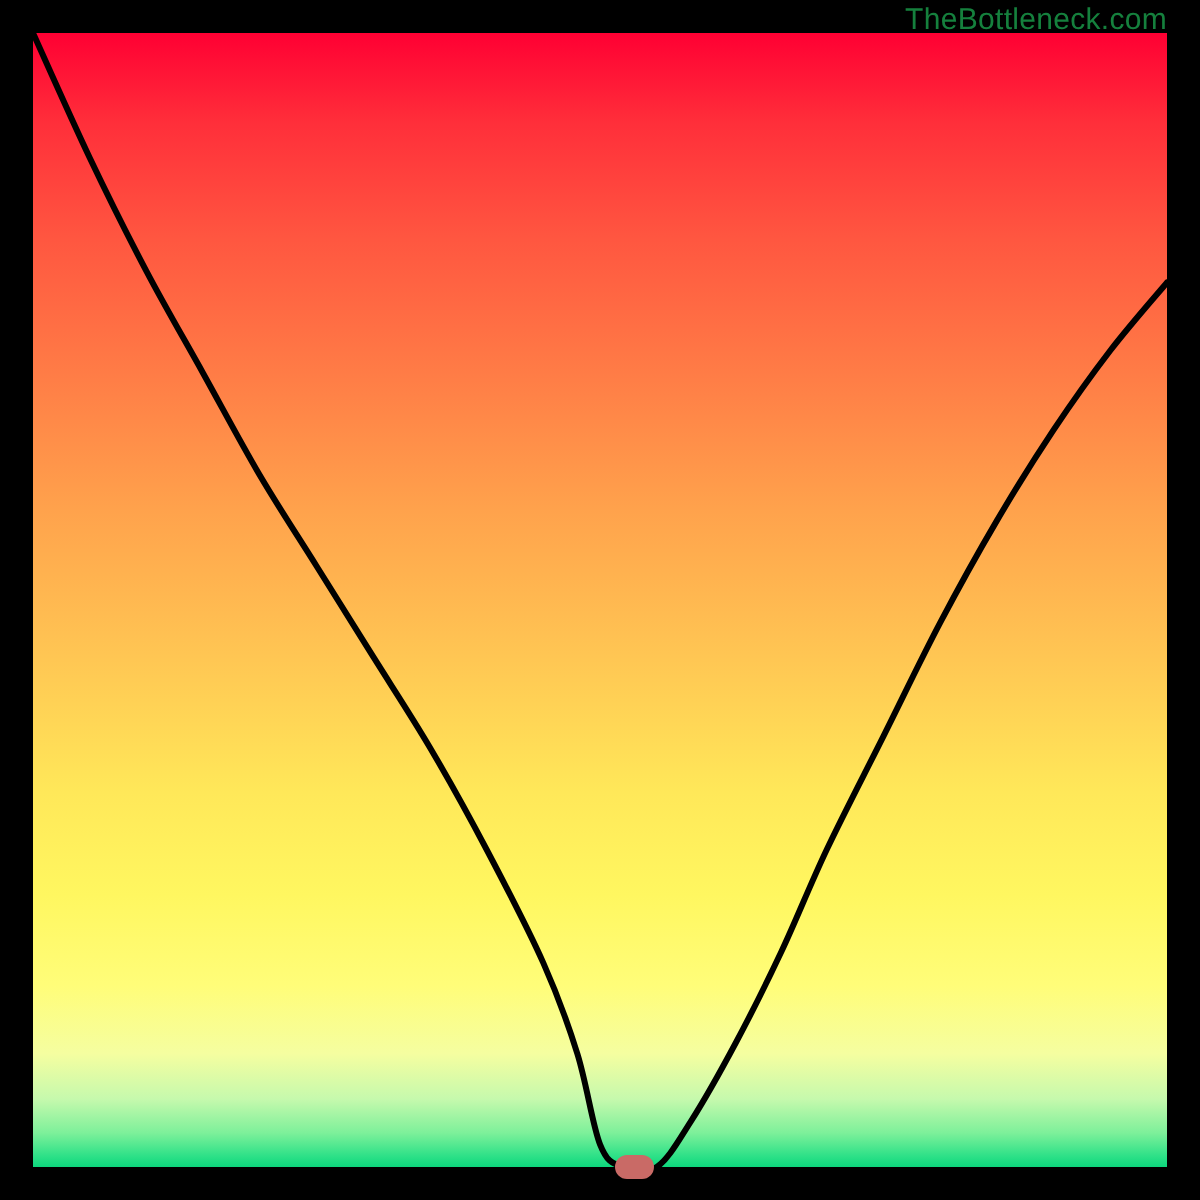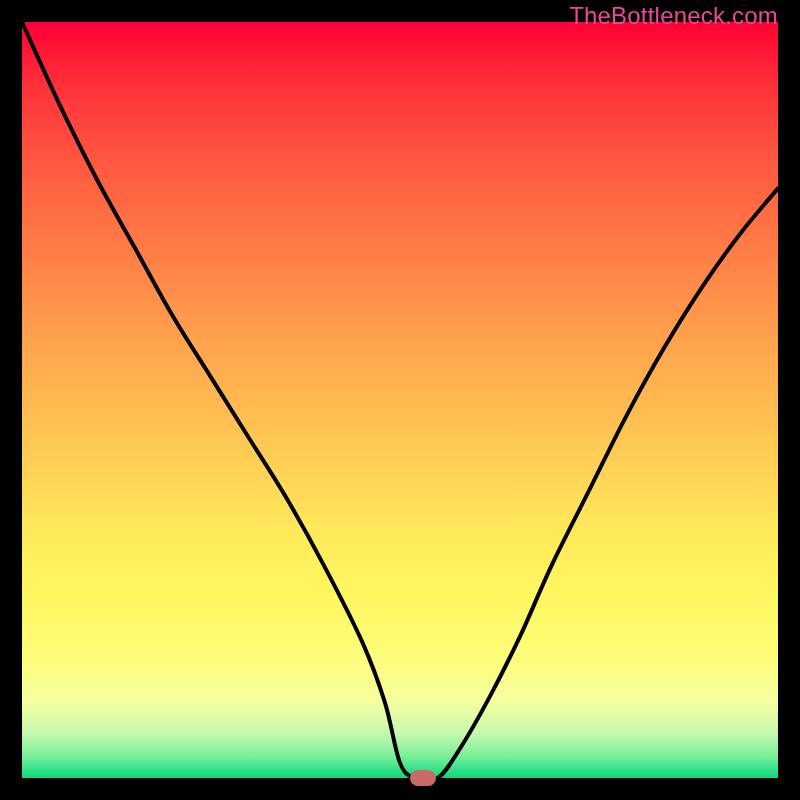--- a/index.html
+++ b/index.html
@@ -48,22 +48,22 @@
     left: 0;
     top: 0;
     width: 756px;
     height: 756px;
     pointer-events: none;
   }
   .attribution {
     position: absolute;
     top: 2px;
     right: 22px;
-    color: #ec4899;
-    font-size: 24px;
+    color: #15803d;
+    font-size: 20px;
     font-weight: 400;
     letter-spacing: 0.2px;
     z-index: 10;
   }
   .marker {
     position: absolute;
     width: 26px;
     height: 16px;
     background: #C96A66;
     border-radius: 8px;

